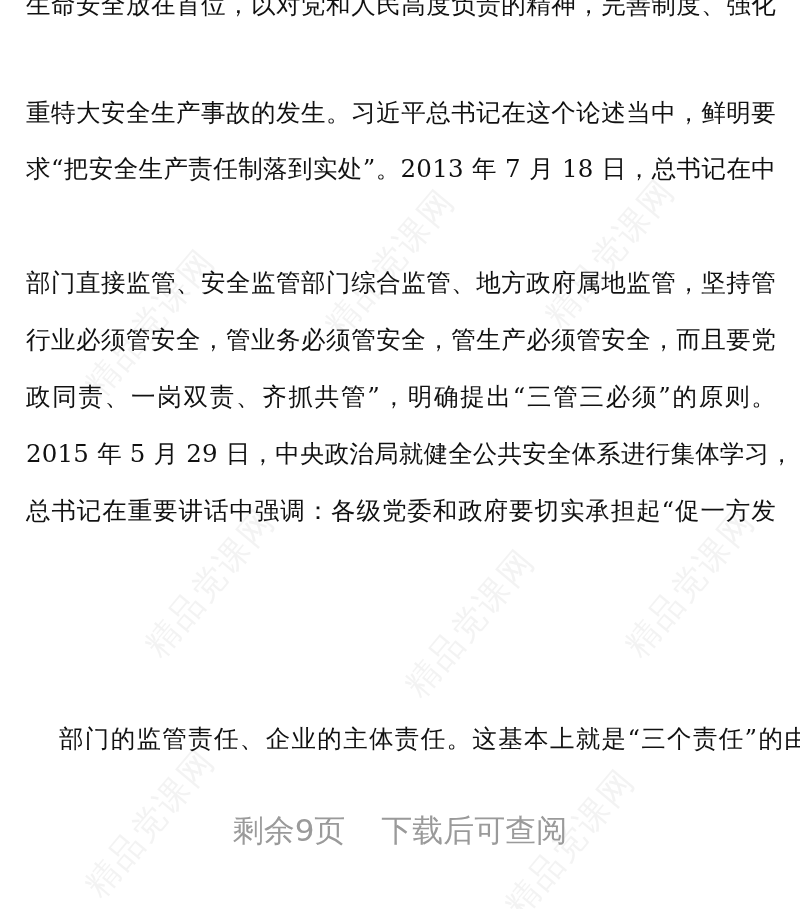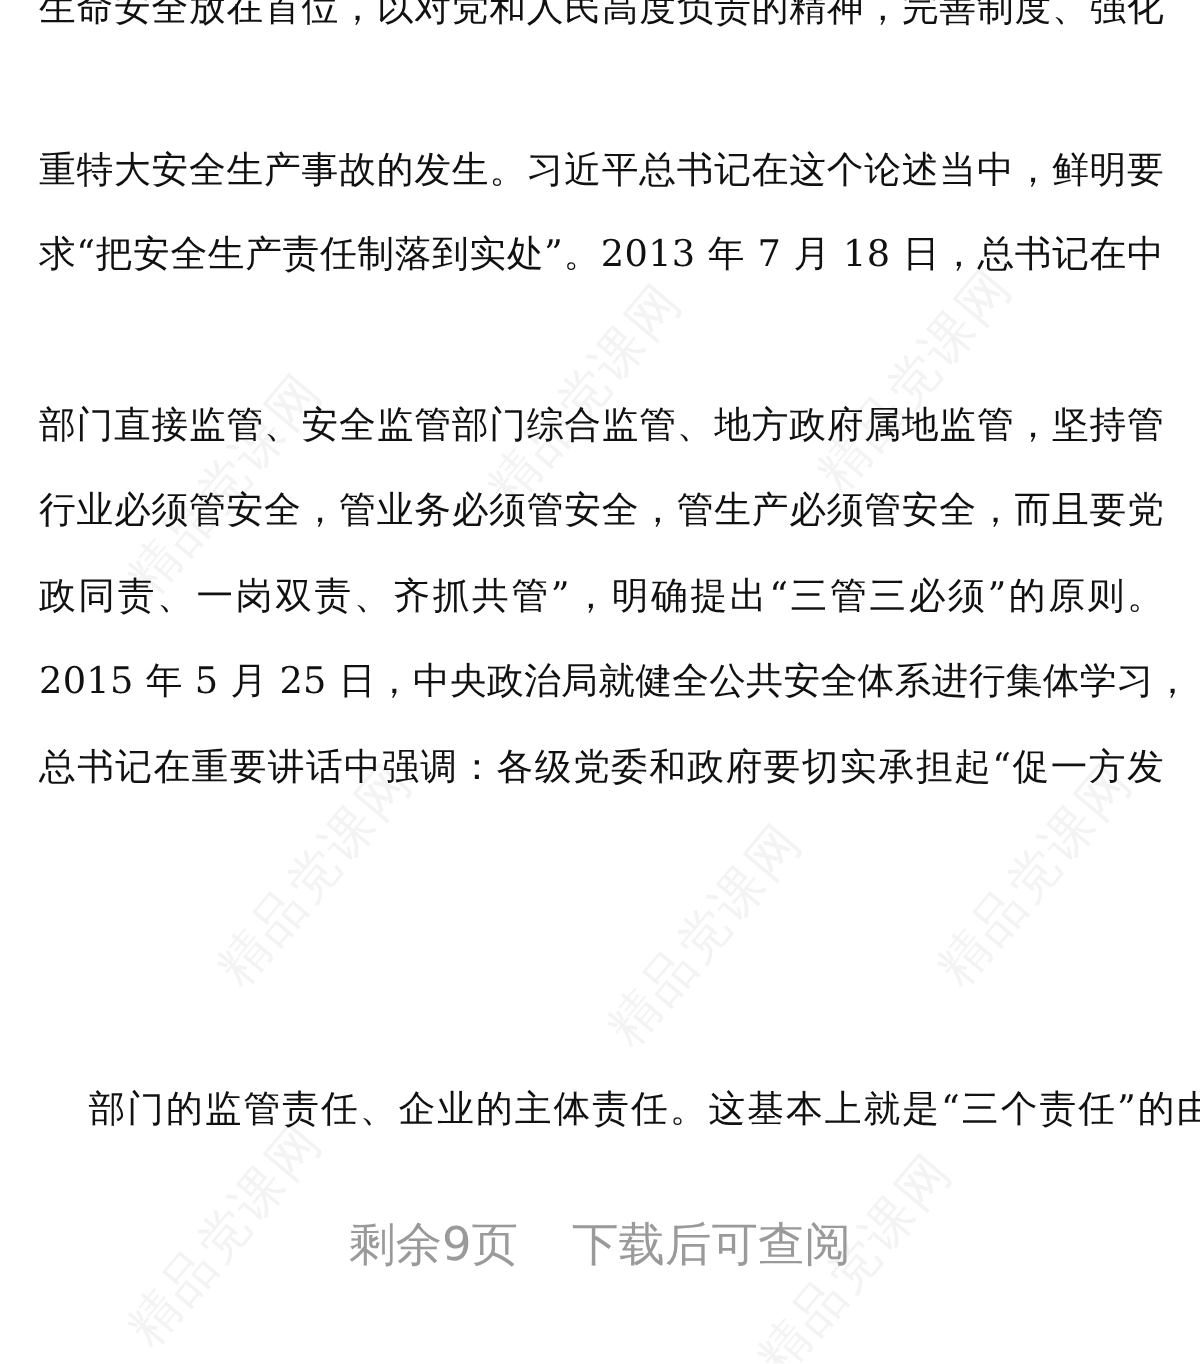--- a/index.html
+++ b/index.html
@@ -77,21 +77,21 @@
   <div class="watermark" style="left:600px; top:560px;">精品党课网</div>
   <div class="watermark" style="left:60px; top:800px;">精品党课网</div>
   <div class="watermark" style="left:480px; top:820px;">精品党课网</div>
 
   <div class="doc-line" style="top:-12px;">生命安全放在首位，以对党和人民高度负责的精神，完善制度、强化</div>
   <div class="doc-line" style="top:96px;">重特大安全生产事故的发生。习近平总书记在这个论述当中，鲜明要</div>
   <div class="doc-line" style="top:152px;">求“把安全生产责任制落到实处”。2013 年 7 月 18 日，总书记在中</div>
   <div class="doc-line" style="top:323px;">行业必须管安全，管业务必须管安全，管生产必须管安全，而且要党</div>
   <div class="doc-line" style="top:266px;">部门直接监管、安全监管部门综合监管、地方政府属地监管，坚持管</div>
   <div class="doc-line" style="top:380px;">政同责、一岗双责、齐抓共管”，明确提出“三管三必须”的原则。</div>
-  <div class="doc-line" style="top:437px;">2015 年 5 月 25 日，中央政治局就健全公共安全体系进行集体学习，</div>
+  <div class="doc-line" style="top:437px;">2015 年 5 月 29 日，中央政治局就健全公共安全体系进行集体学习，</div>
   <div class="doc-line" style="top:494px;">总书记在重要讲话中强调：各级党委和政府要切实承担起“促一方发</div>
   <div class="doc-line last" style="top:722px;margin-left:33px;">部门的监管责任、企业的主体责任。这基本上就是“三个责任”的由</div>
 
   <div class="footer-note">
     <span>剩余9页</span><span class="gap"></span><span>下载后可查阅</span>
   </div>
 
 </div>
 
 </body></html>

